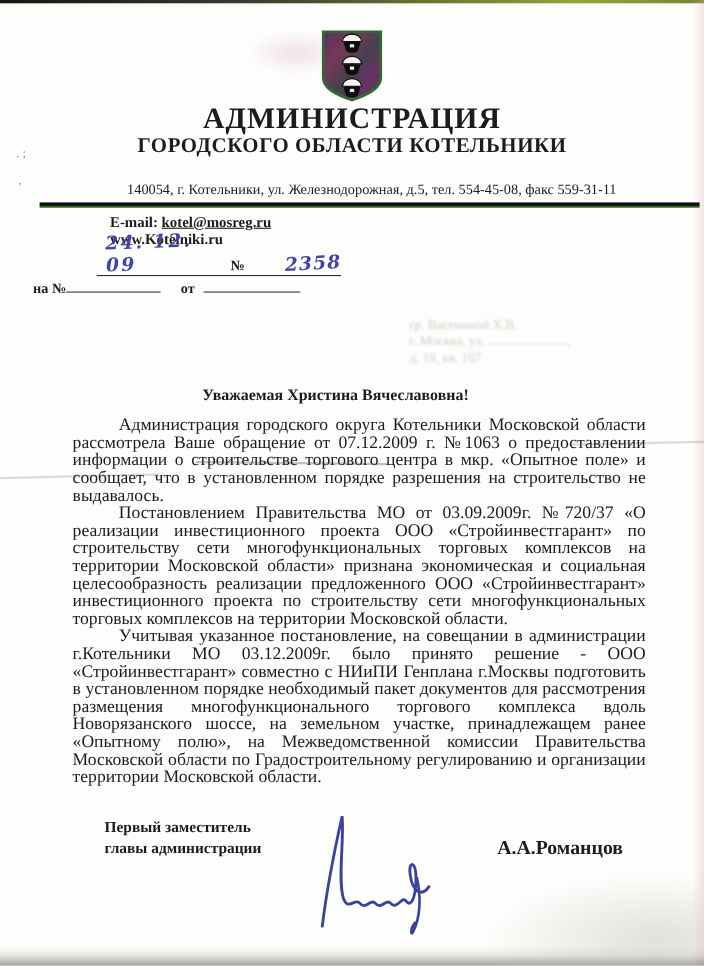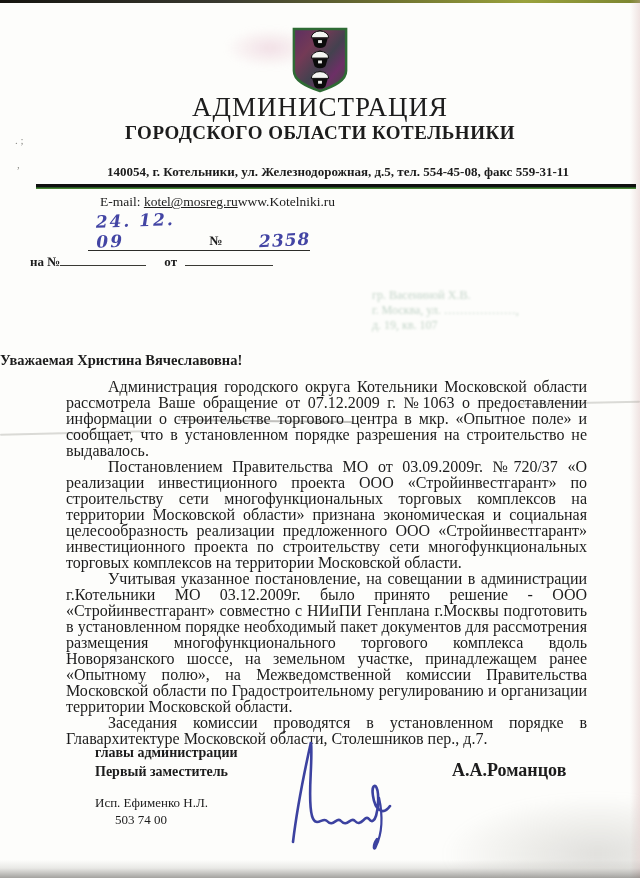--- a/index.html
+++ b/index.html
@@ -18,45 +18,45 @@
   .smudge-pink{position:absolute;left:225px;top:28px;width:90px;height:40px;border-radius:50%;
     background:radial-gradient(ellipse,rgba(222,170,190,.35),transparent 70%);filter:blur(3px);}
   .smudge-bottom{position:absolute;left:430px;top:790px;width:210px;height:80px;
     background:radial-gradient(ellipse at 80% 80%,rgba(160,158,150,.30),transparent 65%);filter:blur(4px);}
   .stray-mark{position:absolute;color:#8b8b86;font-size:11px;}
   .crease{position:absolute;height:2px;background:rgba(120,118,112,.45);border-radius:2px;}
   .crease.soft{background:rgba(140,138,130,.3);}
   
   .emblem{position:absolute;left:0;right:0;top:26px;text-align:center;}
   .org{position:absolute;left:0;right:0;top:92px;text-align:center;line-height:1.12;}
-  .org .l1{font-size:27px;font-weight:normal;letter-spacing:1px;}
+  .org .l1{font-size:27px;font-weight:bold;letter-spacing:1px;}
   .org .l2,.org .l3{font-size:19px;font-weight:bold;letter-spacing:.5px;}
   .address-line{position:absolute;left:0;right:0;top:164px;text-align:center;
-    font-size:13px;font-weight:bold;margin-left:36px;}
+    font-size:13px;font-weight:normal;margin-left:36px;}
   .rule{position:absolute;left:36px;top:184px;width:600px;height:5px;
     background:linear-gradient(180deg,#101010 0%,#101010 55%,#2f6b2a 75%,#58953a 100%);}
   .contact-row{position:absolute;left:100px;top:194px;width:478px;display:flex;
-    justify-content:flex-start;font-size:13.5px;font-weight:normal;}
+    justify-content:space-between;font-size:13.5px;font-weight:bold;flex-direction:column;}
   .email-addr{text-decoration:underline;}
   
   .hand{color:#4345a4;font-style:italic;font-weight:bold;font-family:"DejaVu Serif",serif;}
   .ref-date-line{position:absolute;left:88px;top:224px;width:222px;height:26px;
     border-bottom:1.5px solid #2c2c28;display:flex;align-items:flex-end;}
   .ref-date-line .date{font-size:17px;transform:rotate(-2deg);letter-spacing:2px;margin-left:8px;}
   .ref-date-line .num-sign{font-size:13px;font-weight:bold;color:#1c1c1c;margin:0 14px 1px 12px;}
   .ref-date-line .number{font-size:17px;transform:rotate(-3deg);letter-spacing:1px;margin-left:22px;}
   .ref-reply{position:absolute;left:30px;top:252px;font-size:13px;font-weight:bold;}
   .ref-reply .blank1{display:inline-block;width:86px;border-bottom:1.2px solid #3a3a34;height:13px;}
   .ref-reply .blank2{display:inline-block;width:88px;border-bottom:1.2px solid #3a3a34;height:13px;margin-left:8px;}
   .ref-reply .ot{margin-left:18px;}
   
   .addressee{position:absolute;left:372px;top:288px;width:180px;font-size:12px;line-height:15px;
     color:rgba(150,180,160,.55);filter:blur(1px);}
   
-  .salutation{position:absolute;left:0;right:30px;top:352px;text-align:left;
+  .salutation{position:absolute;left:0;right:30px;top:352px;text-align:center;
     font-size:14.5px;font-weight:bold;}
   .body-text{position:absolute;left:66px;top:379px;width:521px;font-size:16px;line-height:16px;
     text-align:justify;}
   .body-text p{margin:0;text-indent:42px;}
   
   .sig-position{position:absolute;left:95px;top:743px;font-size:14px;font-weight:bold;line-height:19px;}
   .sig-name{position:absolute;left:452px;top:760px;font-size:18px;font-weight:bold;}
   .sig-script{position:absolute;left:283px;top:736px;}
   .executor{position:absolute;left:95px;top:794px;font-size:13px;line-height:17px;}
   .executor .phone{margin-left:20px;}
@@ -140,35 +140,30 @@
     <div>г. Москва, ул. ………………,</div>
     <div>д. 19, кв. 107</div>
   </div>
 
   <div class="salutation">Уважаемая Христина Вячеславовна!</div>
 
   <div class="body-text">
     <p>Администрация городского округа Котельники Московской области рассмотрела Ваше обращение от 07.12.2009 г. №1063 о предоставлении информации о строительстве торгового центра в мкр. «Опытное поле» и сообщает, что в установленном порядке разрешения на строительство не выдавалось.</p>
     <p>Постановлением Правительства МО от 03.09.2009г. №720/37 «О реализации инвестиционного проекта ООО «Стройинвестгарант» по строительству сети многофункциональных торговых комплексов на территории Московской области» признана экономическая и социальная целесообразность реализации предложенного ООО «Стройинвестгарант» инвестиционного проекта по строительству сети многофункциональных торговых комплексов на территории Московской области.</p>
     <p>Учитывая указанное постановление, на совещании в администрации г.Котельники МО 03.12.2009г.  было принято решение - ООО «Стройинвестгарант» совместно с НИиПИ Генплана г.Москвы подготовить в установленном порядке необходимый пакет документов для рассмотрения размещения многофункционального торгового комплекса вдоль Новорязанского шоссе, на земельном участке, принадлежащем ранее «Опытному полю», на Межведомственной комиссии Правительства Московской области по Градостроительному регулированию и организации территории Московской области.</p>
-    <p>Заседания комиссии проводятся в установленном порядке в Главархитектуре Московской области, Столешников пер., д.7.</p>
   </div>
 
   <div class="sig-position">
+    <div>Первый заместитель</div>
     <div>главы администрации</div>
-    <div>Первый заместитель</div>
   </div>
 
   <div class="sig-script">
     <svg width="120" height="115" viewBox="0 0 120 115" aria-hidden="true">
       <path d="M10,106 C14,72 24,24 28,6 C30,28 24,62 29,80 C33,93 40,80 44,85 C50,92 54,80 58,85 C64,92 68,80 72,85 C78,92 82,78 86,83 C92,91 96,74 95,58 C94,46 88,48 90,60 C92,74 100,80 107,70" fill="none" stroke="#3c42a0" stroke-width="2.6" stroke-linecap="round"></path>
       <path d="M96,62 C100,80 99,98 93,110 C91,116 89,110 94,103" fill="none" stroke="#3c42a0" stroke-width="2.4" stroke-linecap="round"></path>
     </svg>
   </div>
 
   <div class="sig-name">А.А.Романцов</div>
 
-  <div class="executor">
-    <div>Исп. Ефименко Н.Л.</div>
-    <div class="phone">503 74 00</div>
-  </div>
 
 </div>
 
 </body></html>

